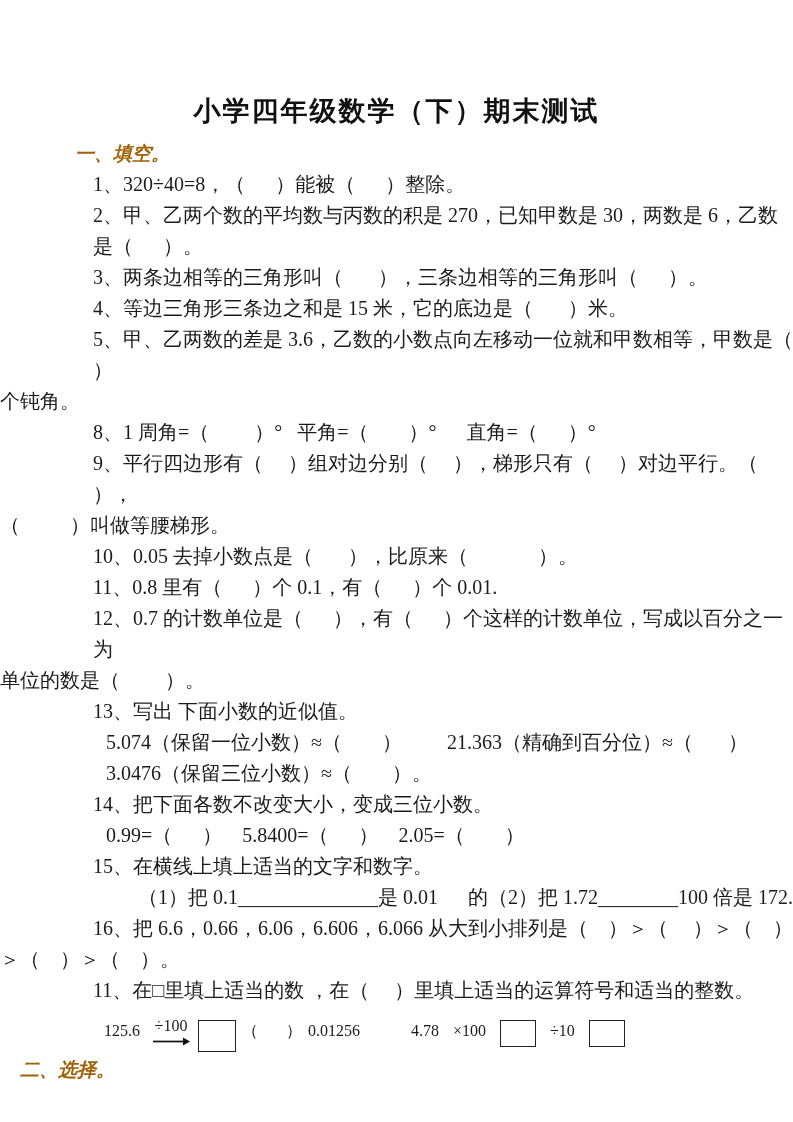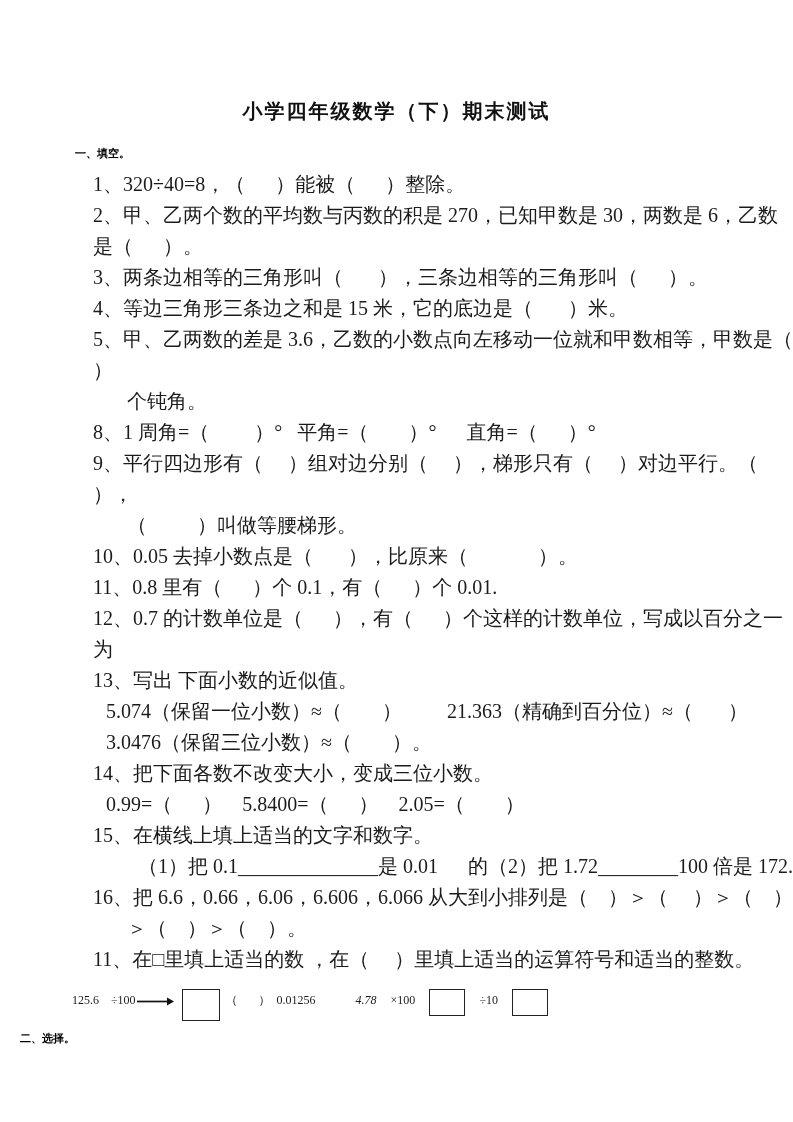--- a/index.html
+++ b/index.html
@@ -11,73 +11,74 @@
     color: #1b1b1b;
     font-family: "Liberation Serif", "DejaVu Serif", serif;
     overflow: hidden;
   }
   .doc-title {
     margin: 0;
     padding-top: 96px;
     text-align: center;
     font-family: "Liberation Sans", "DejaVu Sans", sans-serif;
     font-weight: bold;
-    font-size: 20px;
+    font-size: 27px;
     line-height: 30px;
     letter-spacing: 2px;
     color: #111;
   }
   .sec-header {
     margin: 15px 0 0 75px;
     font-family: "Liberation Sans", "DejaVu Sans", sans-serif;
     font-weight: bold;
-    font-size: 11px;
+    font-size: 19px;
     line-height: 25px;
-    color: #000000;
+    color: #a16207;
+    font-style: italic;
   }
   .sec-header.second { margin-top: 1px; margin-left: 20px; }
   .lines { margin-top: 3px; }
   .line {
     margin: 0;
     font-size: 20px;
     line-height: 31px;
     white-space: pre-wrap;
     color: #1b1b1b;
   }
   .ind-item { padding-left: 93px; }
-  .ind-cont { padding-left: 127px; }
+  .ind-cont { }
   .ind-sub  { padding-left: 106px; }
   .ind-sub2 { padding-left: 112px; text-align: right; }
   .formula-row {
     display: flex;
     align-items: center;
-    padding-left: 72px;
+    padding-left: 104px;
     height: 50px;
-    font-size: 12px;
+    font-size: 16px;
     white-space: pre;
   }
   .op-stack {
     display: inline-flex;
-    flex-direction: row;
+    flex-direction: column;
     align-items: center;
     margin-left: 12px;
     line-height: 18px;
   }
   .op-stack .arrow-svg { margin-top: 2px; display: block; }
   .blank-box {
     display: inline-block;
     border: 1.6px solid #222;
     background: #fff;
   }
   .box-1 { width: 36px; height: 30px; margin-left: 8px; margin-top: 10px; }
   .box-2 { width: 34px; height: 25px; margin-left: 14px; margin-top: 4px; }
   .box-3 { width: 34px; height: 25px; margin-left: 14px; margin-top: 4px; }
   .gap-sm { margin-left: 6px; }
   .gap-md { margin-left: 14px; }
-  .gap-lg { margin-left: 40px; font-style: italic; }
+  .gap-lg { margin-left: 51px; }
 </style>
 </head>
 <body>
 
 <div class="page">
 
   <h1 class="doc-title">小学四年级数学（下）期末测试</h1>
 
   <div class="sec-header">一、填空。</div>
 
@@ -87,20 +88,21 @@
     <p class="line ind-item">3、两条边相等的三角形叫（       ），三条边相等的三角形叫（      ）。</p>
     <p class="line ind-item">4、等边三角形三条边之和是 15 米，它的底边是（       ）米。</p>
     <p class="line ind-item">5、甲、乙两数的差是 3.6，乙数的小数点向左移动一位就和甲数相等，甲数是（      ）</p>
     <p class="line ind-cont">个钝角。</p>
     <p class="line ind-item">8、1 周角=（         ）°   平角=（        ）°      直角=（      ）°</p>
     <p class="line ind-item">9、平行四边形有（     ）组对边分别（     ），梯形只有（     ）对边平行。（     ），</p>
     <p class="line ind-cont">（          ）叫做等腰梯形。</p>
     <p class="line ind-item">10、0.05 去掉小数点是（       ），比原来（              ）。</p>
     <p class="line ind-item">11、0.8 里有（      ）个 0.1，有（      ）个 0.01.</p>
     <p class="line ind-item">12、0.7 的计数单位是（      ），有（      ）个这样的计数单位，写成以百分之一为</p>
+    <p class="line ind-cont">单位的数是（         ）。</p>
     <p class="line ind-item">13、写出 下面小数的近似值。</p>
     <p class="line ind-sub">5.074（保留一位小数）≈（        ）         21.363（精确到百分位）≈（       ）</p>
     <p class="line ind-sub">3.0476（保留三位小数）≈（        ）。</p>
     <p class="line ind-item">14、把下面各数不改变大小，变成三位小数。</p>
     <p class="line ind-sub">0.99=（      ）    5.8400=（      ）    2.05=（        ）</p>
     <p class="line ind-item">15、在横线上填上适当的文字和数字。</p>
     <p class="line ind-sub2">（1）把 0.1______________是 0.01      的（2）把 1.72________100 倍是 172.</p>
     <p class="line ind-item">16、把 6.6，0.66，6.06，6.606，6.066 从大到小排列是（    ）＞（     ）＞（    ）</p>
     <p class="line ind-cont">＞（    ）＞（    ）。</p>
     <p class="line ind-item">11、在□里填上适当的数 ，在（     ）里填上适当的运算符号和适当的整数。</p>

